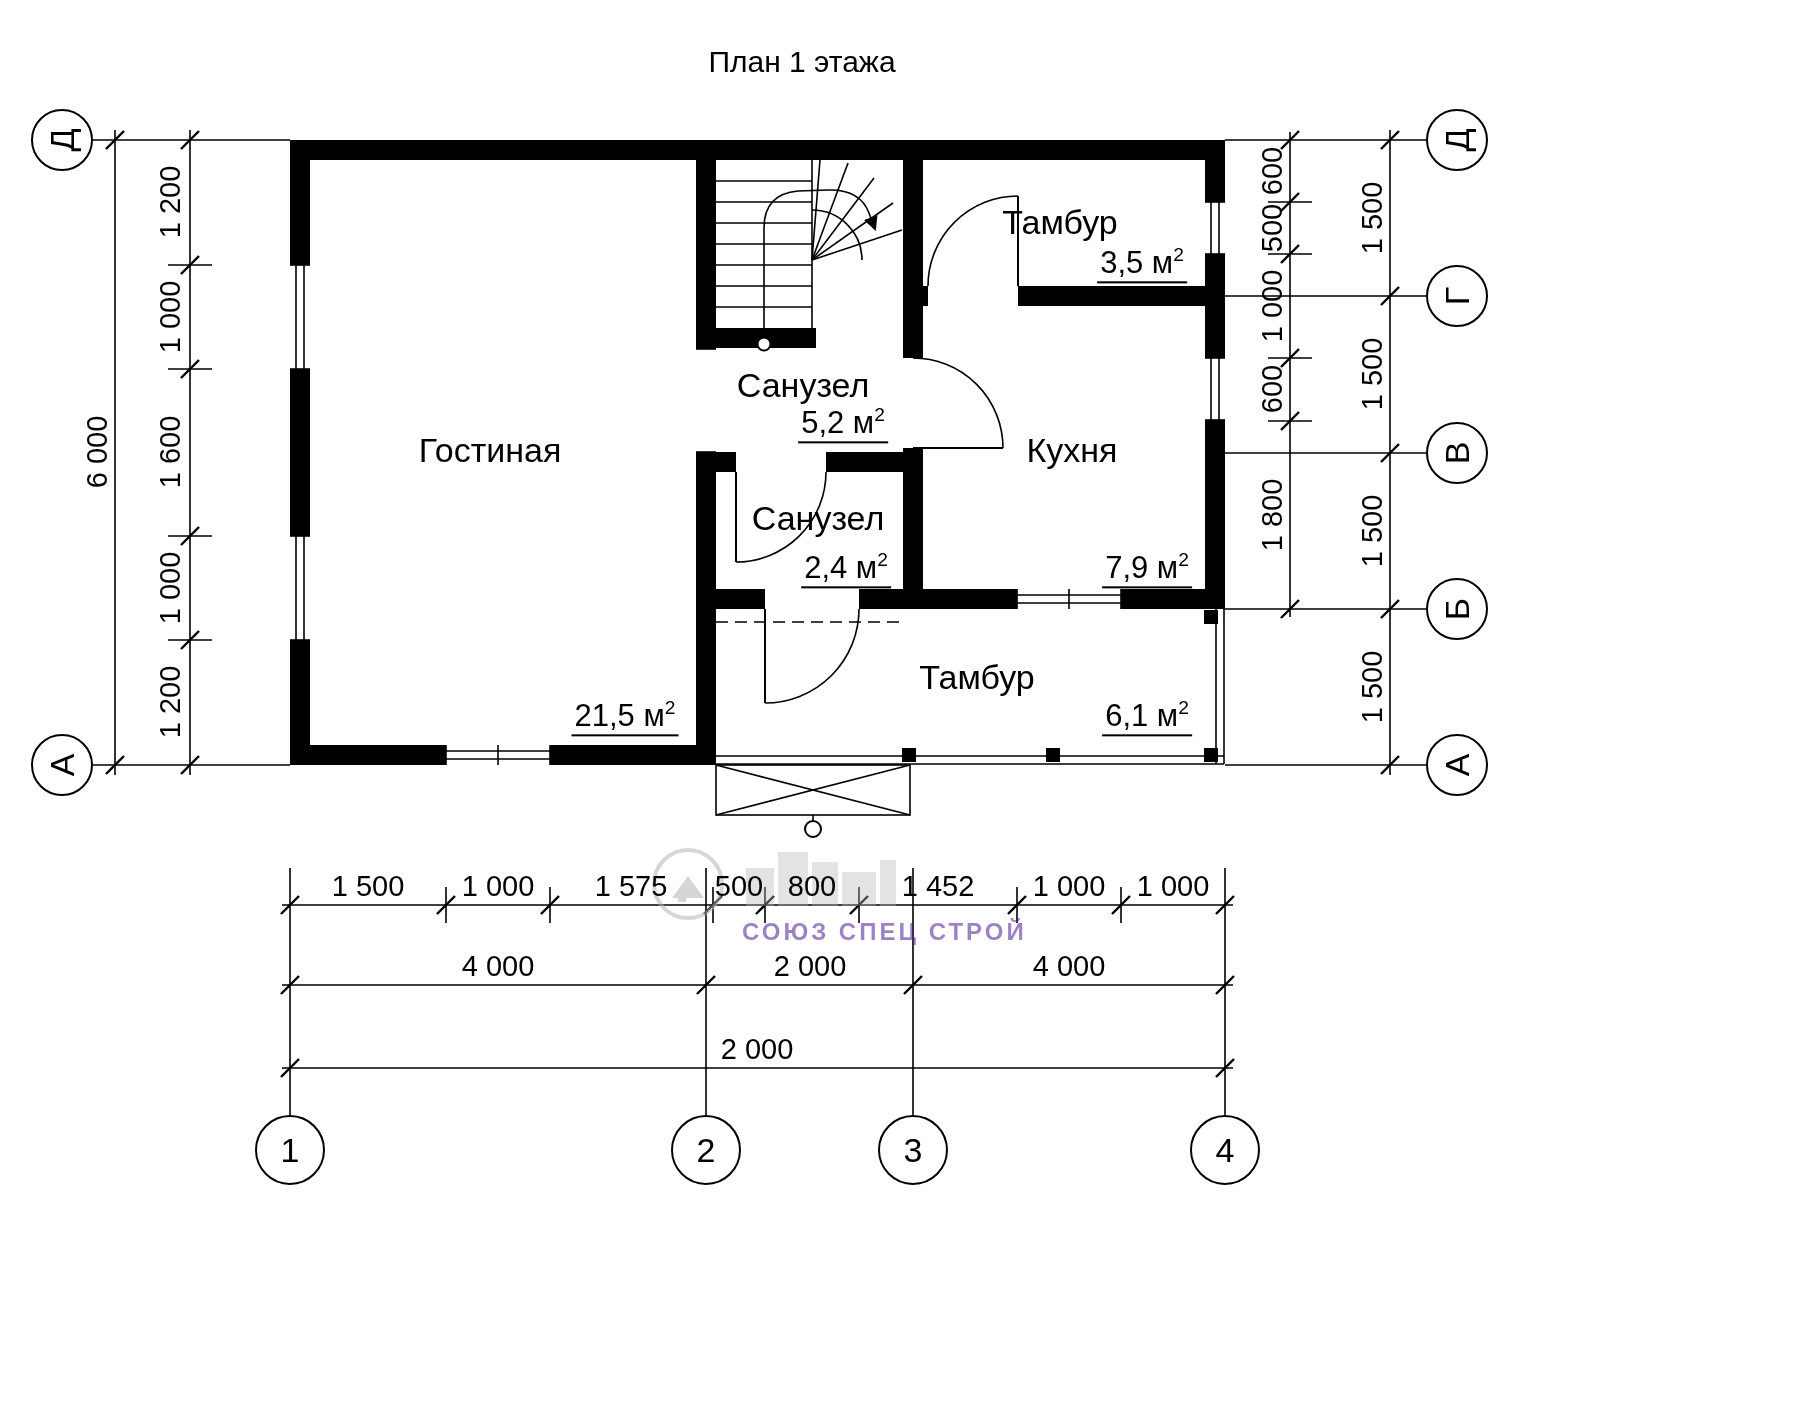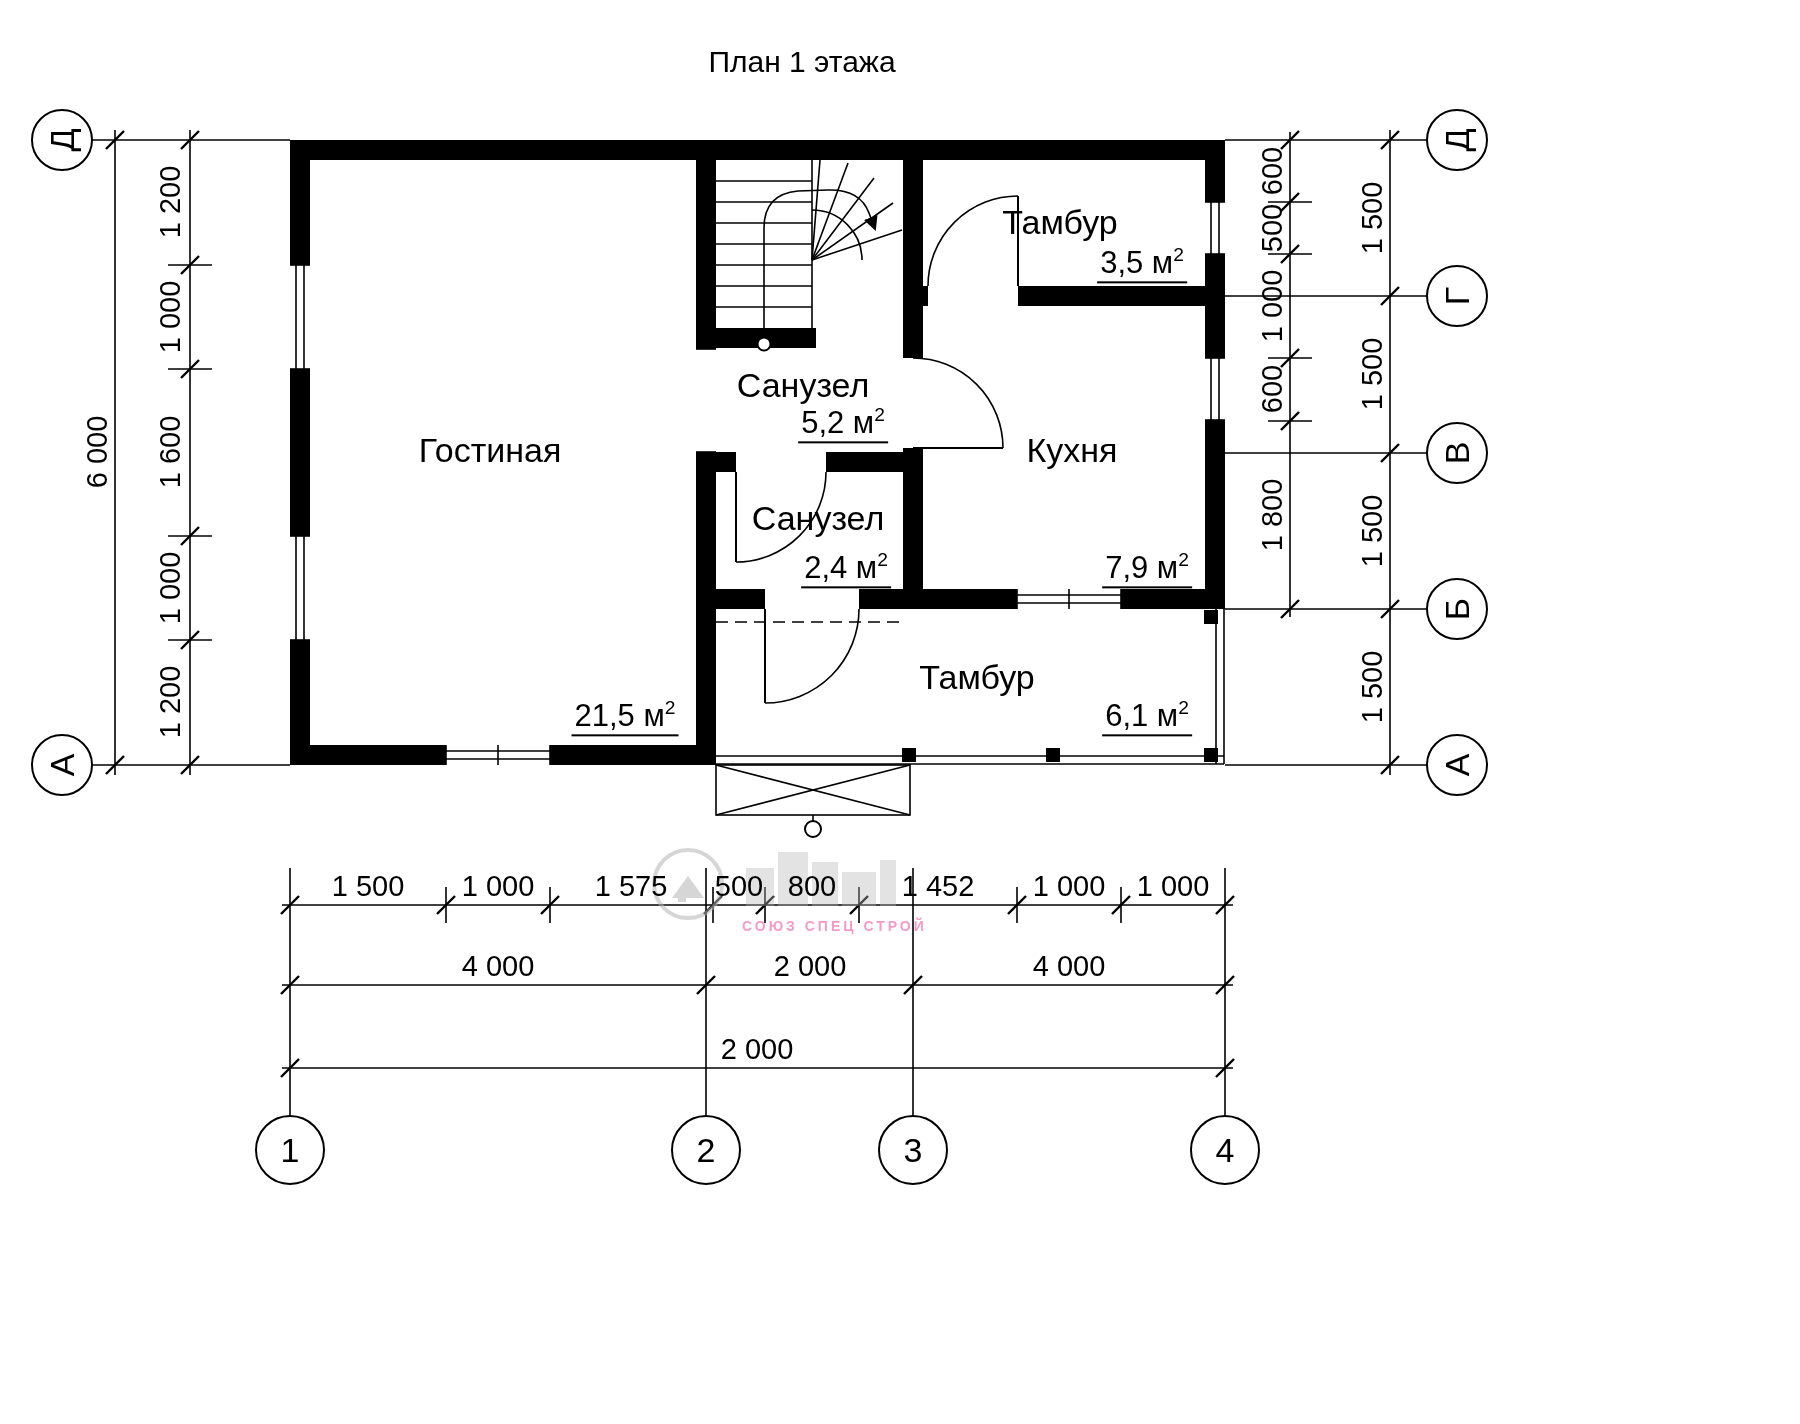--- a/index.html
+++ b/index.html
@@ -10,22 +10,22 @@
   .rot{transform:translate(-50%,-50%) rotate(-90deg);}
   .title{position:absolute;left:802px;top:62px;transform:translate(-50%,-50%);
          font-size:30px;text-underline-offset:9px;
          text-decoration-thickness:3px;z-index:3;}
   .dim{font-size:29px;}
   .axis{font-size:34px;}
   .room-name{font-size:34px;}
   .room-area{font-size:31px;border-bottom:2px solid #000;padding:0 3px 1px 3px;}
   .room-area sup{font-size:0.62em;}
   .watermark{position:absolute;left:630px;top:836px;width:310px;height:110px;z-index:2;opacity:0.55;}
-  .wm-text{position:absolute;left:112px;top:82px;font-size:14px;letter-spacing:3px;
-           color:#ec4899;font-weight:bold;white-space:nowrap;}
+  .wm-text{position:absolute;left:112px;top:82px;font-size:24px;letter-spacing:3px;
+           color:#4c1d95;font-weight:bold;white-space:nowrap;}
   
   .w{fill:#000;stroke:none;}
   .tn{stroke:#000;stroke-width:1.6;fill:none;}
   .t2{stroke:#000;stroke-width:2;fill:none;}
   .tk{stroke:#000;stroke-width:2.4;fill:none;}
   .dsh{stroke:#000;stroke-width:1.5;fill:none;stroke-dasharray:12 7;}
   .cir{fill:#fff;stroke:#000;stroke-width:2;}
   .wm{fill:#b5b5b5;stroke:none;}
   .wmc{fill:none;stroke:#b5b5b5;stroke-width:4;}
 </style>

